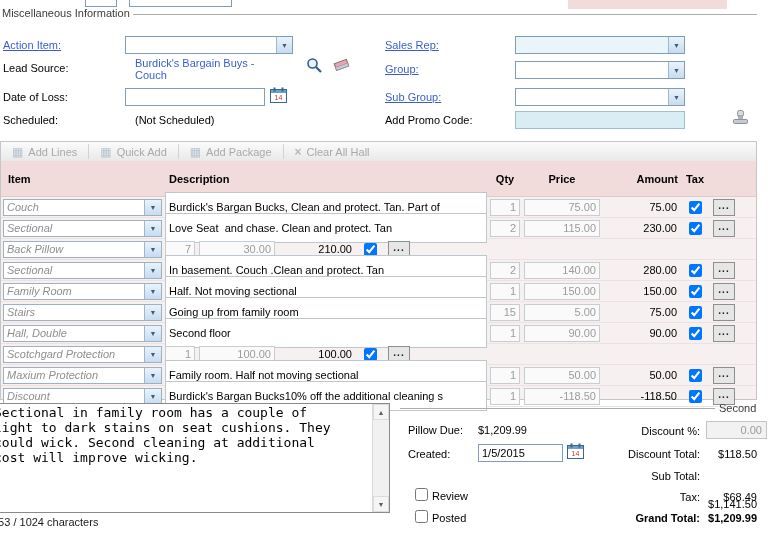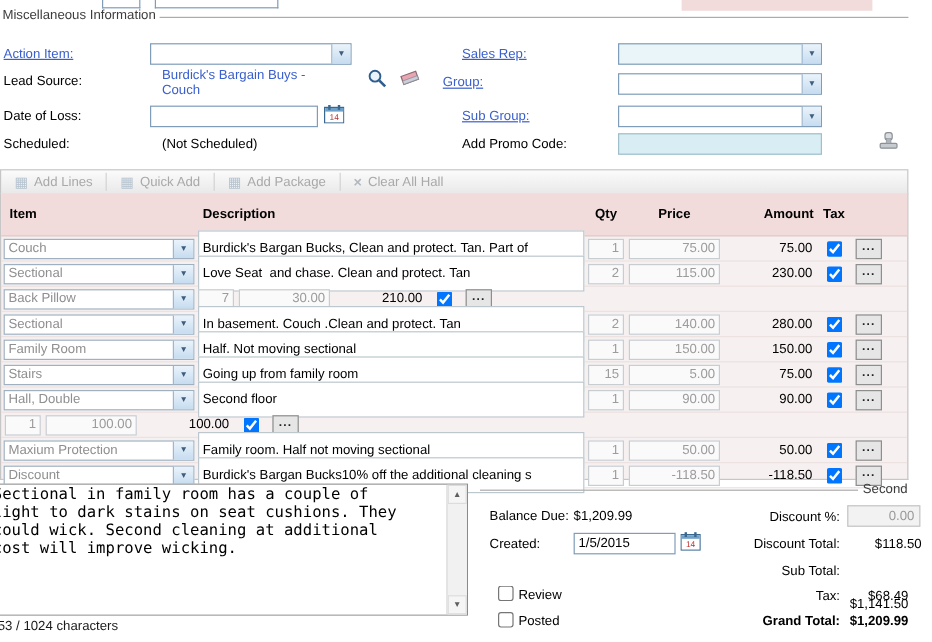--- a/index.html
+++ b/index.html
@@ -54,21 +54,21 @@
   .c-price  { width:76px;  margin-left:4px; }
   .c-amount { width:76px;  margin-left:2px; }
   .c-tax    { width:34px; }
   .c-more   { width:24px; }
   .thead .c-item { padding-left:5px; }
   .thead .c-desc { padding-left:4px; }
   .th-center { text-align:center; }
   .th-right  { text-align:right; }
 
   .trow { height:21px; border-bottom:1px solid #ECE2E2; }
-  .item-combo { height:17px; border-color:#9FB1C1; }
+  .item-combo { height:17px; border-color:#9FB1C1;font-style:italic; }
   .item-combo .combo-text { color:#8F8F8F; padding:1px 3px; }
   .item-combo .combo-btn { width:17px; }
   .desc-input { height:30px; width:100%; border:1px solid #BCC7CE; background:#fff;
                 font:11px "Liberation Sans", sans-serif; padding:0 3px; }
   .qty-input, .price-input { height:17px; width:100%; border:1px solid #C8CDD2; background:#FAFAFA;
                 color:#9C9C9C; text-align:right; font:11px "Liberation Sans", sans-serif; padding:0 3px; }
   .amount-cell { text-align:right; padding-right:1px; }
   .tax-cell { display:flex; justify-content:center; }
   .tax-check { width:13px; height:13px; margin:0; }
   .more-btn { height:17px; width:22px; margin-left:1px; background:#E6E6E6; border:1px solid #8E8E8E;
@@ -125,21 +125,21 @@
   </svg>
 </span>
 <span class="abs icon-btn" style="left:332px; top:57px;">
   <svg width="19" height="17" viewBox="0 0 19 17">
     <g transform="rotate(-20 9 8)">
       <rect x="3" y="4.5" width="13" height="7" fill="#E9A6B2" stroke="#8A6A72"></rect>
       <rect x="3" y="8.5" width="13" height="3" fill="#C9CED8" stroke="#8A8E98" stroke-width="0.6"></rect>
     </g>
   </svg>
 </span>
-<a class="abs link" style="left:369px; top:63px;text-align:right;">Group:</a>
+<a class="abs link" style="left:385px; top:63px;text-align:right;">Group:</a>
 <div class="abs combo" style="left:515px; top:61px; width:170px;">
   <span class="combo-text"></span>
   <span class="combo-btn">▼</span>
 </div>
 
 <span class="abs lbl" style="left:3px; top:91px;">Date of Loss:</span>
 <input class="abs textbox" style="left: 125px; top: 88px; width: 140px;" value="">
 <span class="abs icon-btn" style="left:270px; top:87px;">
   <svg width="17" height="16" viewBox="0 0 17 16">
     <rect x="0.5" y="2.5" width="16" height="13" fill="#fff" stroke="#39678F"></rect>
@@ -298,20 +298,24 @@
     <div class="c-qty"><input class="qty-input" value="1" style=""></div>
     <div class="c-price"><input class="price-input" value="90.00" style=""></div>
     <div class="c-amount amount-cell">90.00</div>
     <div class="c-tax tax-cell">
           <input type="checkbox" class="tax-check" checked="" style="">
         </div>
     <div class="c-more"><button class="more-btn">...</button></div>
   </div>
 
   <div class="trow row-grid">
+    <div class="combo item-combo c-item">
+      <span class="combo-text">Scotchgard Protection</span>
+      <span class="combo-btn">▼</span>
+    </div>
     <div class="c-qty"><input class="qty-input" value="1" style=""></div>
     <div class="c-price"><input class="price-input" value="100.00" style=""></div>
     <div class="c-amount amount-cell">100.00</div>
     <div class="c-tax tax-cell">
           <input type="checkbox" class="tax-check" checked="" style="">
         </div>
     <div class="c-more"><button class="more-btn">...</button></div>
   </div>
 
   <div class="trow row-grid">
@@ -351,38 +355,38 @@
   <div class="sb">
     <div class="sb-btn">▲</div>
     <div class="sb-btn">▼</div>
   </div>
 </div>
 <div class="abs counter">153 / 1024 characters</div>
 
 <div class="abs legend-line" style="left:400px; top:408px; width:315px;"></div>
 <div class="abs legend" style="left:719px; top:402px;">Second</div>
 
-<span class="abs lbl" style="left:408px; top:424px;">Balance Due:</span>
+<span class="abs lbl" style="left:408px; top:424px;">Pillow Due:</span>
 <span class="abs lbl" style="left:478px; top:424px;">$1,209.99</span>
 <span class="abs lbl t-label-r" style="left:540px; top:425px;">Discount %:</span>
 <input class="abs disc-input" value="0.00" style="">
 
 <span class="abs lbl" style="left:408px; top:448px;">Created:</span>
 <input class="abs textbox created-input" value="1/5/2015" style="">
 <span class="abs icon-btn" style="left:567px; top:443px;">
   <svg width="17" height="16" viewBox="0 0 17 16">
     <rect x="0.5" y="2.5" width="16" height="13" fill="#fff" stroke="#39678F"></rect>
     <rect x="1" y="3" width="15" height="3" fill="#6FA0C8"></rect>
     <rect x="3.5" y="0.5" width="2" height="4" fill="#39678F"></rect>
     <rect x="11.5" y="0.5" width="2" height="4" fill="#39678F"></rect>
     <text x="8.5" y="13" font-size="7" text-anchor="middle" fill="#C03030">14</text>
   </svg>
 </span>
 <span class="abs lbl t-label-r" style="left:540px; top:448px;">Discount Total:</span>
-<span class="abs lbl t-value-r" style="left:655px; top:448px;margin-left:11px;">$118.50</span>
+<span class="abs lbl t-value-r" style="left:655px; top:448px;">$118.50</span>
 
 <span class="abs lbl t-label-r" style="left:540px; top:470px;">Sub Total:</span>
 <span class="abs lbl t-value-r" style="left:655px; top:470px;margin-top:28px;">$1,141.50</span>
 
 <input type="checkbox" class="abs chk" style="left: 415px; top: 488px;">
 <span class="abs lbl" style="left:432px; top:490px;">Review</span>
 <span class="abs lbl t-label-r" style="left:540px; top:491px;">Tax:</span>
 <span class="abs lbl t-value-r" style="left:655px; top:491px;">$68.49</span>
 
 <input type="checkbox" class="abs chk" style="left: 415px; top: 510px;">

